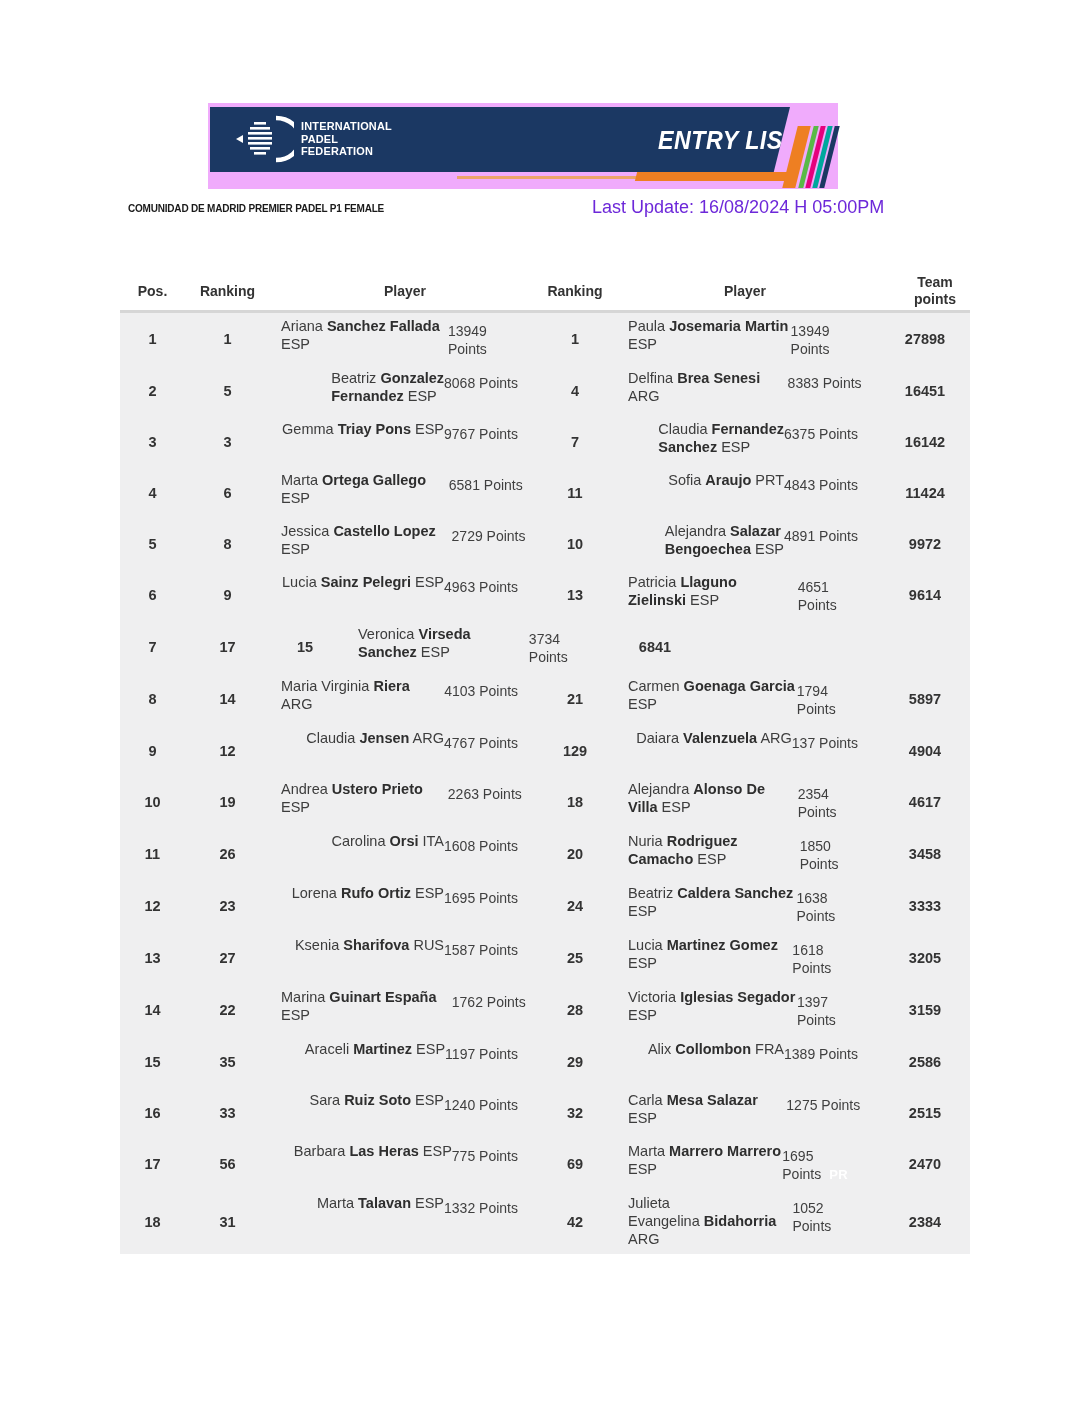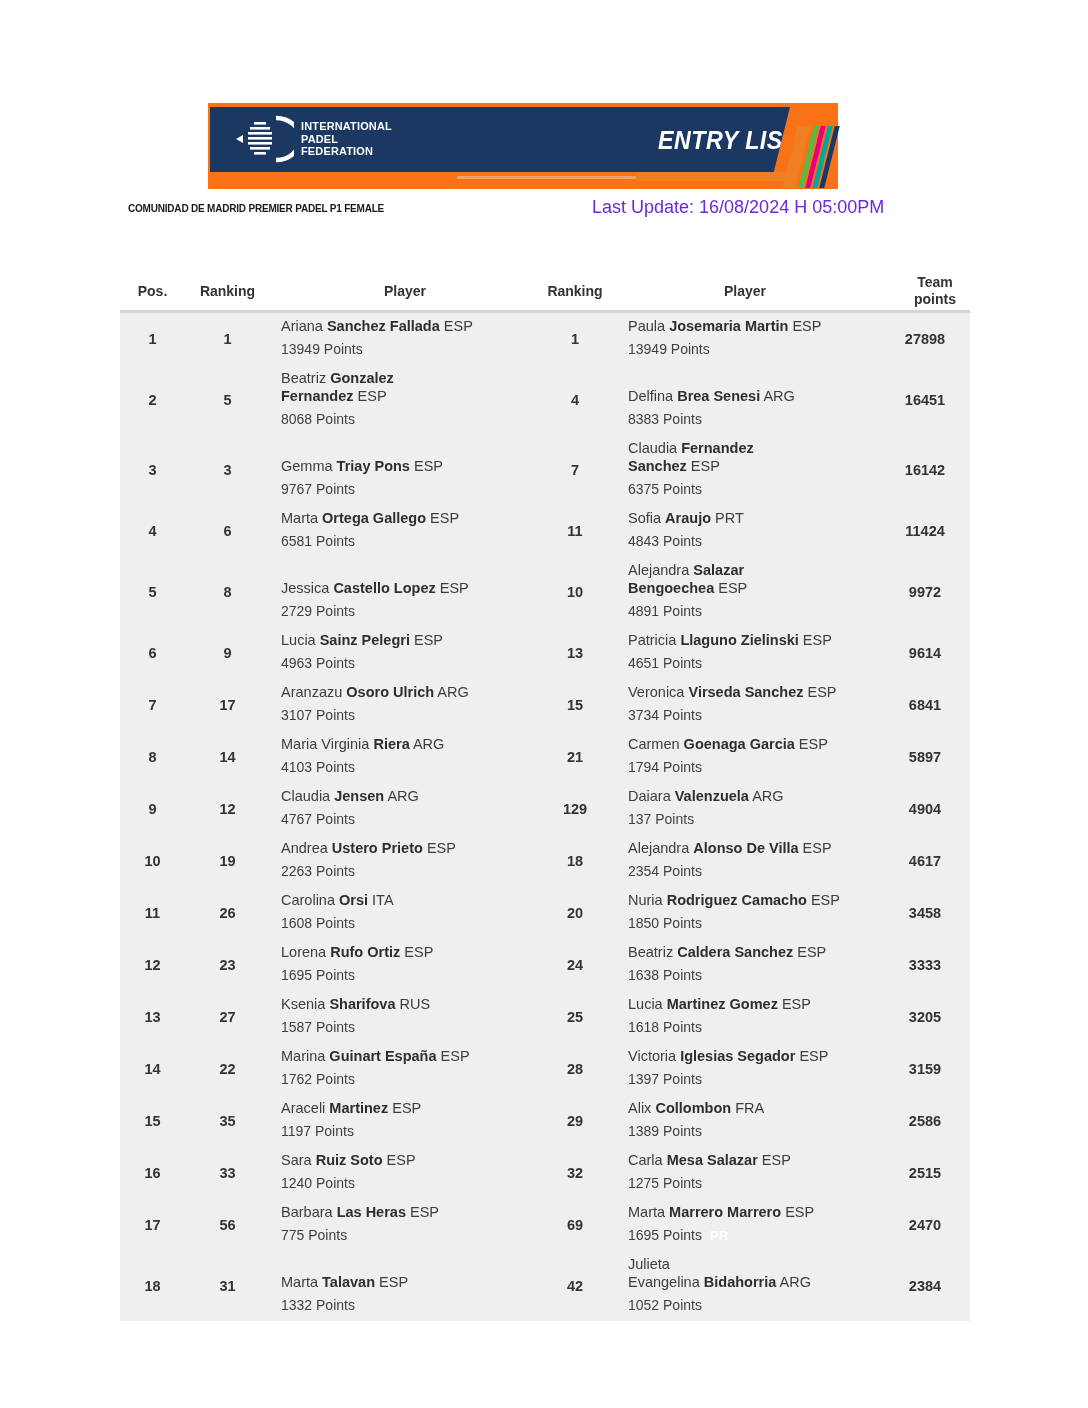--- a/index.html
+++ b/index.html
@@ -2,21 +2,21 @@
 <html><head>
 <meta charset="utf-8">
 <style>
   html,body{margin:0;padding:0;}
   body{
     width:1088px;height:1408px;position:relative;background:#ffffff;
     font-family:"Liberation Sans", sans-serif;color:#333;
     -webkit-font-smoothing:antialiased;
   }
   
-  .banner-wrap{position:absolute;left:208px;top:103px;width:630px;height:86px;background:#f97316;}
+  .banner-wrap{position:absolute;left:208px;top:103px;width:630px;height:86px;background:#f0abfc;}
   .banner-bar{
     position:absolute;left:2px;top:4px;width:580px;height:65px;background:#1b3863;
     clip-path:polygon(0 0,100% 0,97.2% 100%,0 100%);
   }
   .logo{position:absolute;left:26px;top:8px;display:flex;align-items:center;gap:7px;}
   .logo svg{display:block;}
   .logo-text{
     color:#fff;font-weight:bold;font-size:11.5px;line-height:1.1;letter-spacing:.2px;
     transform:scaleX(.95);transform-origin:left center;white-space:pre-line;
   }
@@ -49,21 +49,21 @@
   .t-body{background:#efeff0;border-top:3px solid #d6d6d6;}
   .row{display:flex;min-height:51px;}
   .cell-num{
     display:flex;align-items:center;justify-content:center;
     font-size:14.5px;font-weight:bold;color:#333;
   }
   .c-pos{width:65px;}
   .c-rank1{width:85px;}
   .c-rank2{width:70px;}
   .c-team{width:90px;}
-  .c-player{display:flex;flex-direction:column;justify-content:flex-end;padding:4px 14px 6px 0;box-sizing:border-box;}
+  .c-player{display:flex;flex-direction:row;justify-content:flex-end;padding:4px 14px 6px 0;box-sizing:border-box;}
   .c-player1{width:270px;padding-left:11px;}
   .c-player2{width:270px;padding-left:18px;}
   .p-name{font-size:14.5px;line-height:18px;color:#3d3d3d;white-space:pre-line;}
   .p-name .nm-last{font-weight:bold;color:#2e2e2e;}
   .p-points{font-size:14px;line-height:18px;color:#3f3f3f;margin-top:5px;}
   .p-points .pr-badge{color:#ffffff;font-weight:bold;font-size:13px;margin-left:8px;letter-spacing:.5px;}
 </style>
 </head>
 <body>
 
@@ -206,24 +206,20 @@
     <div class="c-player c-player2">
       <div class="p-name"><span class="nm-first">Patricia </span><span class="nm-last">Llaguno Zielinski</span><span class="nm-country"> ESP</span></div>
       <div class="p-points"><span>4651 Points</span><span class="pr-badge"></span></div>
     </div>
     <div class="cell-num c-team">9614</div>
   </div>
 
   <div class="row">
     <div class="cell-num c-pos">7</div>
     <div class="cell-num c-rank1">17</div>
-    <div class="c-player c-player1">
-      <div class="p-name"><span class="nm-first">Aranzazu </span><span class="nm-last">Osoro Ulrich</span><span class="nm-country"> ARG</span></div>
-      <div class="p-points"><span>3107 Points</span><span class="pr-badge"></span></div>
-    </div>
     <div class="cell-num c-rank2">15</div>
     <div class="c-player c-player2">
       <div class="p-name"><span class="nm-first">Veronica </span><span class="nm-last">Virseda Sanchez</span><span class="nm-country"> ESP</span></div>
       <div class="p-points"><span>3734 Points</span><span class="pr-badge"></span></div>
     </div>
     <div class="cell-num c-team">6841</div>
   </div>
 
   <div class="row">
     <div class="cell-num c-pos">8</div>

